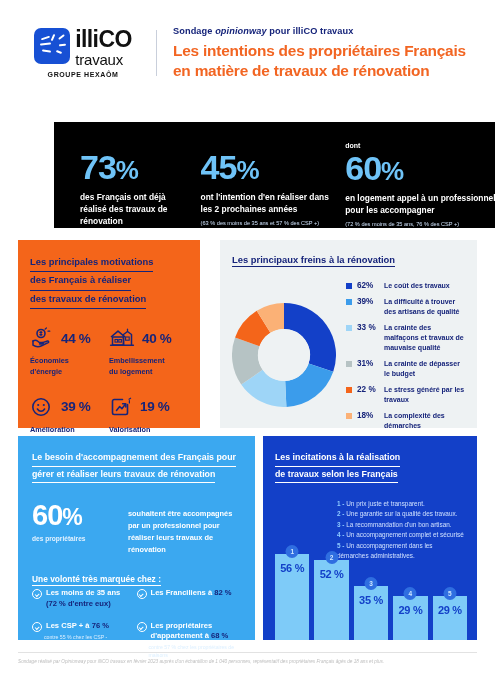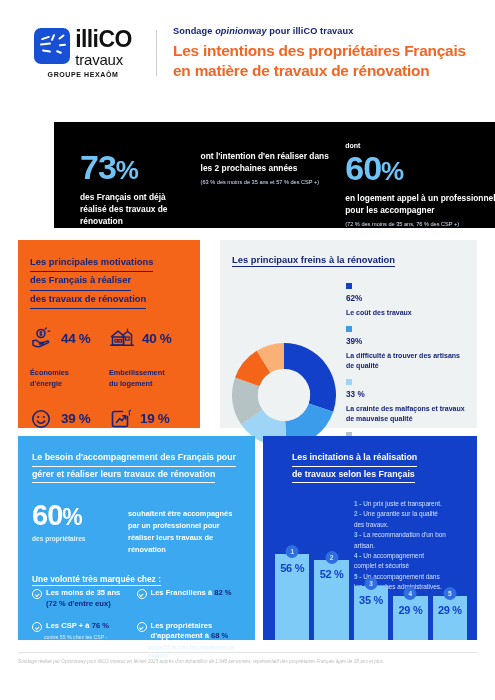--- a/index.html
+++ b/index.html
@@ -50,36 +50,36 @@
   .card-grey{flex:1;background:#eef2f3;box-sizing:border-box;padding:14px 12px;}
   .ttl-o{font-size:9.4px;line-height:1.75;color:#16247a;font-weight:bold;}
   .ttl-o span{border-bottom:1px solid #16247a;padding-bottom:1px;display:inline-block;}
   .ttl-b{font-size:9.4px;color:#16247a;font-weight:bold;}
   .ttl-b span{border-bottom:1px solid #16247a;padding-bottom:1px;display:inline-block;}
 
   .moti-grid{display:flex;flex-wrap:wrap;margin-top:16px;}
   .moti{width:50%;box-sizing:border-box;padding-right:6px;margin-bottom:16px;}
   .moti-top{display:flex;align-items:center;gap:7px;height:26px;}
   .moti-pc{font-size:13.5px;font-weight:bold;color:#16247a;letter-spacing:-.3px;}
-  .moti-lbl{font-size:7.3px;line-height:1.45;color:#16247a;margin-top:17px;font-weight:bold;}
+  .moti-lbl{font-size:7.3px;line-height:1.45;color:#16247a;margin-top:5px;font-weight:bold;}
 
   
   .donut-wrap{display:flex;align-items:center;margin-top:12px;gap:10px;}
   .donut{width:104px;height:104px;flex:none;position:relative;}
   .donut .hole{position:absolute;left:26px;top:26px;width:52px;height:52px;border-radius:50%;background:#eef2f3;}
   .legend{flex:1;display:flex;flex-direction:column;gap:6.5px;padding-top:2px;}
-  .leg{display:flex;align-items:flex-start;gap:5px;flex-direction:column;}
+  .leg{display:flex;align-items:flex-start;gap:5px;}
   .swatch{width:6px;height:6px;flex:none;margin-top:2px;}
   .leg-pc{font-size:8.2px;font-weight:bold;color:#16247a;width:22px;flex:none;}
   .leg-lbl{font-size:7px;line-height:1.4;color:#16247a;font-weight:bold;}
 
   
   .botrow{position:absolute;left:18px;top:436px;width:459px;height:204px;display:flex;gap:8px;}
   .card-lblue{width:237px;background:#3ba8f0;box-sizing:border-box;padding:14px 14px;color:#fff;position:relative;}
-  .card-dblue{flex:1;background:#1340c8;box-sizing:border-box;padding:14px 29px;color:#fff;position:relative;overflow:hidden;}
+  .card-dblue{flex:1;background:#1340c8;box-sizing:border-box;padding:14px 12px;color:#fff;position:relative;overflow:hidden;}
   .ttl-w{font-size:8.8px;line-height:1.65;color:#fff;font-weight:bold;}
   .ttl-w span{border-bottom:1px solid #fff;padding-bottom:1px;display:inline-block;}
 
   .sixty-row{display:flex;align-items:flex-start;margin-top:18px;gap:10px;}
   .sixty-left{width:86px;flex:none;}
   .sixty-num{font-size:29px;font-weight:bold;color:#fff;line-height:1;letter-spacing:-1px;}
   .sixty-num .pc{font-size:23px;}
   .sixty-sub{font-size:6.6px;color:#e3f2ff;margin-top:5px;font-weight:bold;}
   .sixty-txt{font-size:7.4px;line-height:1.62;color:#fff;font-weight:bold;padding-top:7px;}
 
@@ -146,20 +146,21 @@
       </div>
     </div>
   </div>
 
   <div class="banner">
     <div class="bstat b1">
       <div class="bnum"><span>73</span><span class="pc">%</span></div>
       <div class="btxt">des Français ont déjà réalisé des travaux de rénovation</div>
     </div>
     <div class="bstat b2">
+      <div class="bnum"><span>45</span><span class="pc">%</span></div>
       <div class="btxt">ont l'intention d'en réaliser dans les 2 prochaines années</div>
       <div class="bnote">(63 % des moins de 35 ans et 57 % des CSP +)</div>
     </div>
     <div class="bstat b3">
       <div class="bdont">dont</div>
       <div class="bnum"><span>60</span><span class="pc">%</span></div>
       <div class="btxt">en logement appel à un professionnel pour les accompagner</div>
       <div class="bnote">(72 % des moins de 35 ans, 76 % des CSP +)</div>
     </div>
   </div>
@@ -279,20 +280,25 @@
             <div class="leg">
               <span class="swatch" style="background: rgb(182, 195, 196);"></span>
               <span class="leg-pc">31%</span>
               <span class="leg-lbl">La crainte de dépasser le budget</span>
             </div>
             <div class="leg">
               <span class="swatch" style="background: rgb(244, 101, 26);"></span>
               <span class="leg-pc">22 %</span>
               <span class="leg-lbl">Le stress généré par les travaux</span>
             </div>
+            <div class="leg">
+              <span class="swatch" style="background: rgb(251, 177, 118);"></span>
+              <span class="leg-pc">18%</span>
+              <span class="leg-lbl">La complexité des démarches</span>
+            </div>
           </div>
       </div>
     </div>
 
   </div>
 
   <div class="botrow">
 
     <div class="card-lblue">
       <div class="ttl-w">

